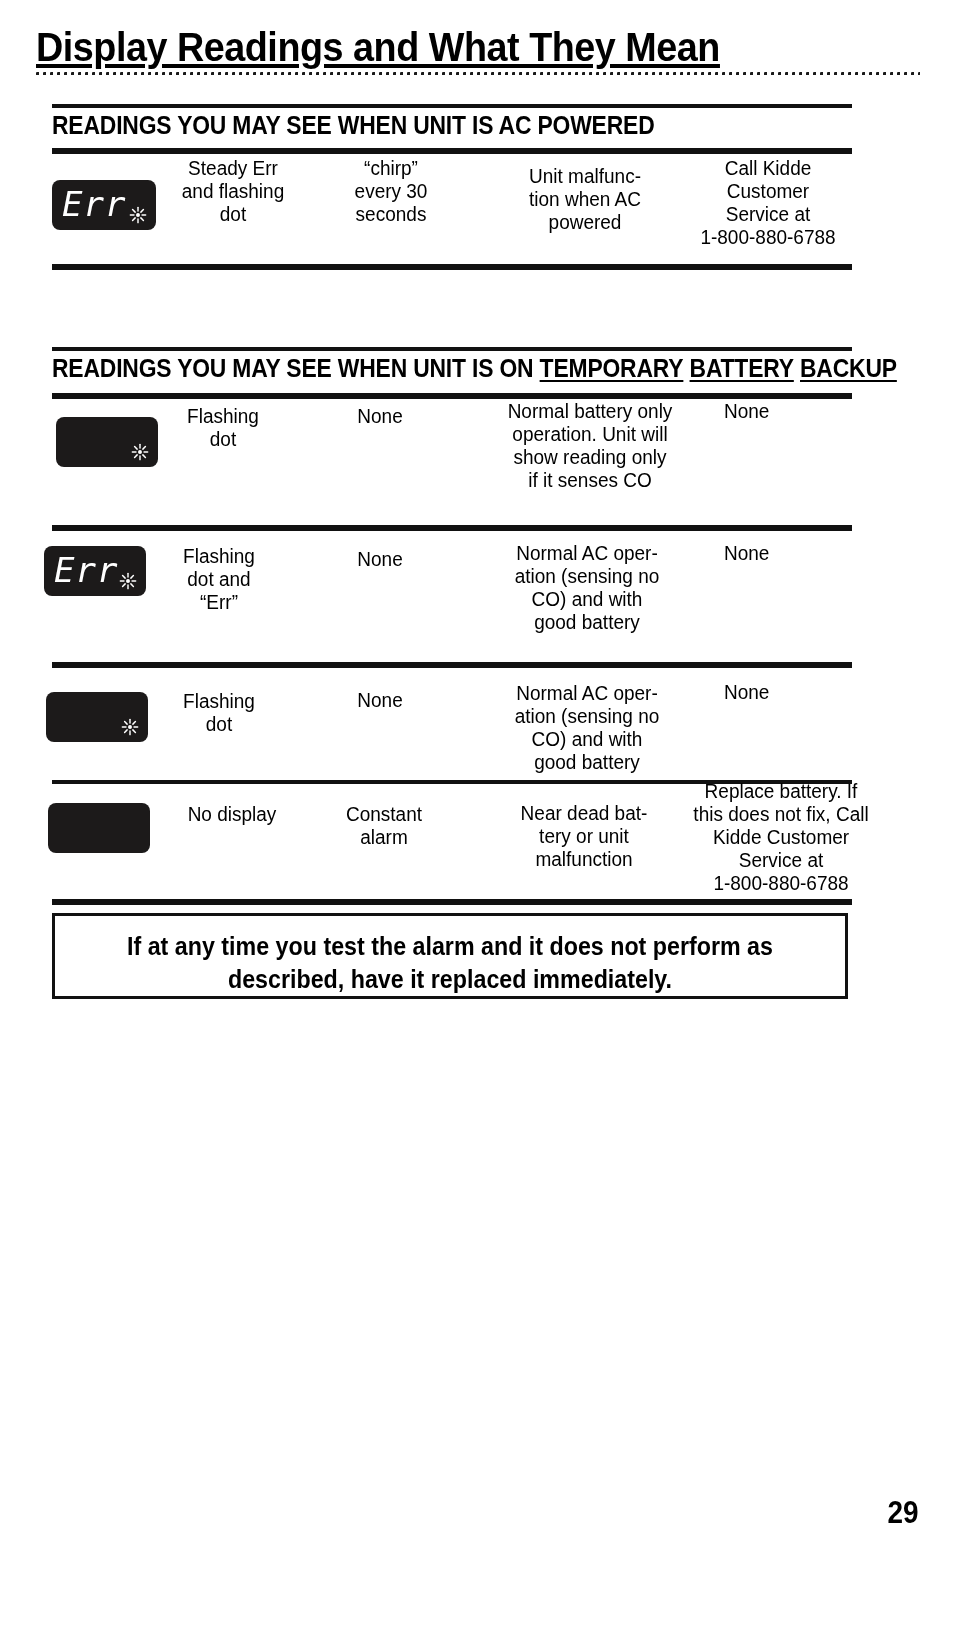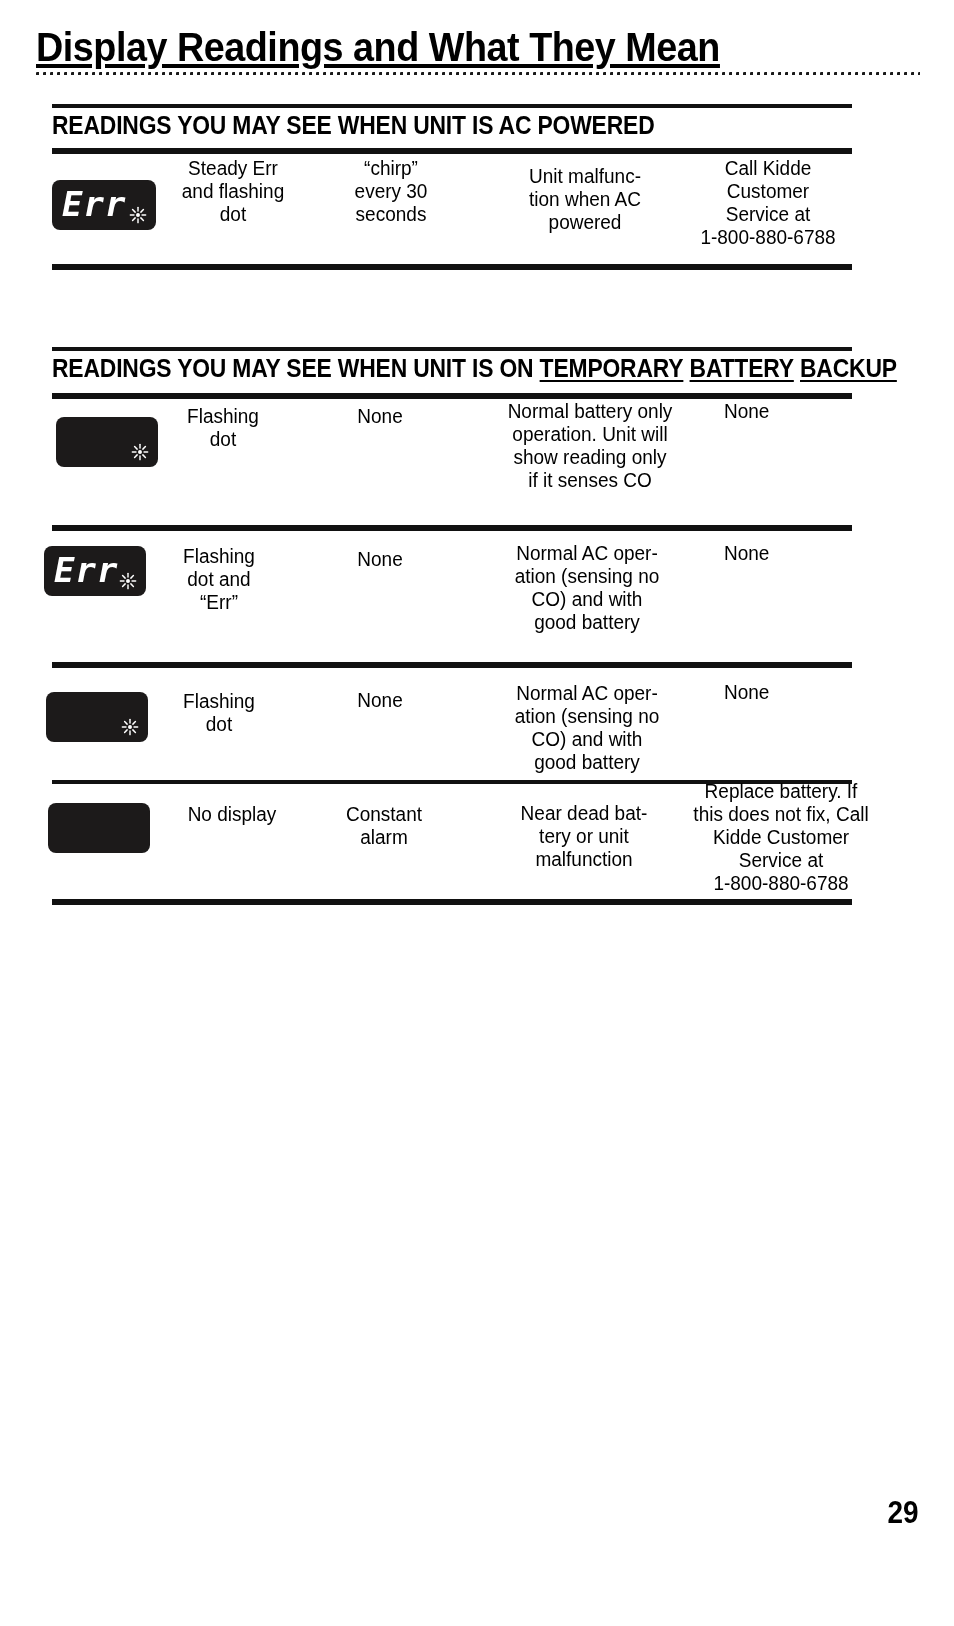--- a/index.html
+++ b/index.html
@@ -85,21 +85,21 @@
     border-radius: 8px;
   }
   .lcd-digits {
     position: absolute;
     left: 10px;
     top: 50%;
     transform: translateY(-52%);
     color: #ffffff;
     font-family: "DejaVu Sans Mono", monospace;
     font-style: italic;
-    font-weight: bold;
+    font-weight: normal;
     font-size: 34px;
     line-height: 34px;
     letter-spacing: 1px;
   }
   .lcd-dot {
     position: absolute;
     right: 9px;
     bottom: 6px;
     width: 18px;
     height: 18px;
@@ -286,16 +286,22 @@
   <div class="lcd" style="left:48px; top:803px; width:102px; height:50px;">
     <span class="lcd-digits"></span>
   </div>
   <div class="cell" style="left:156px; top:803px; width:152px;">No display</div>
   <div class="cell" style="left:314px; top:803px; width:140px;">Constant<br>alarm</div>
   <div class="cell" style="left:496px; top:802px; width:176px;">Near dead bat-<br>tery or unit<br>malfunction</div>
   <div class="cell" style="left:686px; top:780px; width:190px;">Replace battery.  If<br>this does not fix, Call<br>Kidde Customer<br>Service at<br>1-800-880-6788</div>
 
   <div class="rule rule-thick" style="top:899px;"></div>
 
+  <div class="notice-box">
+    <div class="notice-text">
+      <div>If at any time you test the alarm and it does not perform as</div>
+      <div>described, have it replaced immediately.</div>
+    </div>
+  </div>
 
   <div class="page-number">29</div>
 
 </div>
 
 </body></html>

